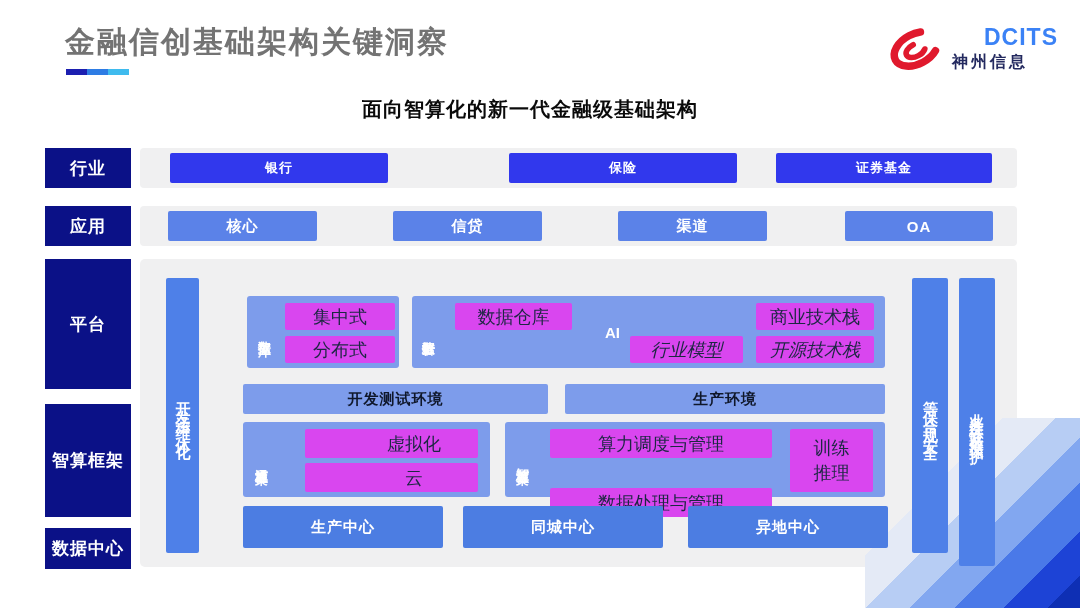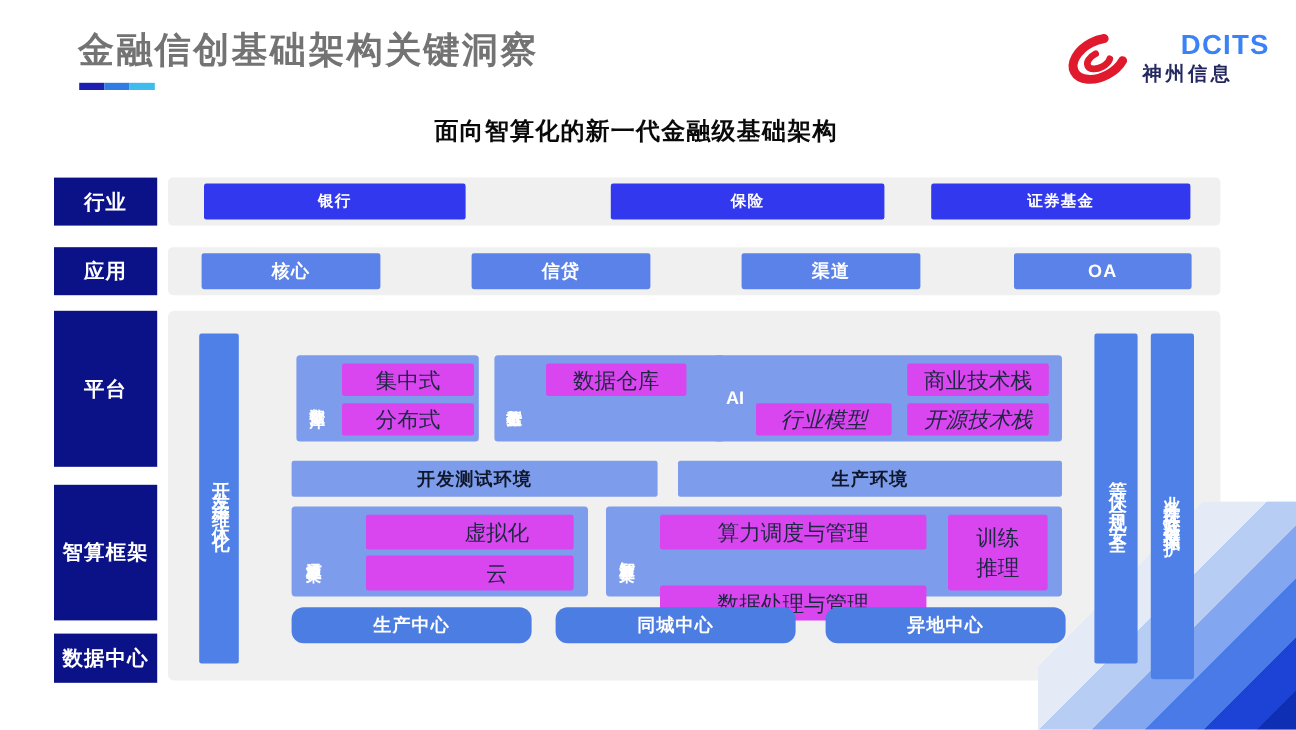--- a/index.html
+++ b/index.html
@@ -134,21 +134,21 @@
 
   .g-smart { left: 505px; top: 422px; width: 380px; height: 75px; }
   .g-smart .group-label { left: 11px; }
   .g-smart .inner-box { left: 45px; width: 222px; height: 29px; }
   .g-smart .i1 { top: 7px; } .g-smart .i2 { top: 41px; margin-top: 25px; }
   .g-smart .side-box {
     left: 285px; top: 7px; width: 83px; height: 63px;
     white-space: pre-line; text-align: center; line-height: 1.35;
   }
 
-  .center-btn { background: #4c7de2; height: 30px; top: 506px; font-size: 15px; border-radius: 10px; }
+  .center-btn { background: #4c7de2; height: 42px; top: 506px; font-size: 15px; }
   .c-prod { left: 243px; width: 200px; }
   .c-same { left: 463px; width: 200px; }
   .c-remote { left: 688px; width: 200px; }
 
   
   .corner-deco {
     right: 0; bottom: 0; width: 215px; height: 190px; z-index: 2;
     background: linear-gradient(135deg,
       rgba(255,255,255,0) 0%, rgba(255,255,255,0) 34%,
       #e4eaf6 34%, #e4eaf6 47%,

